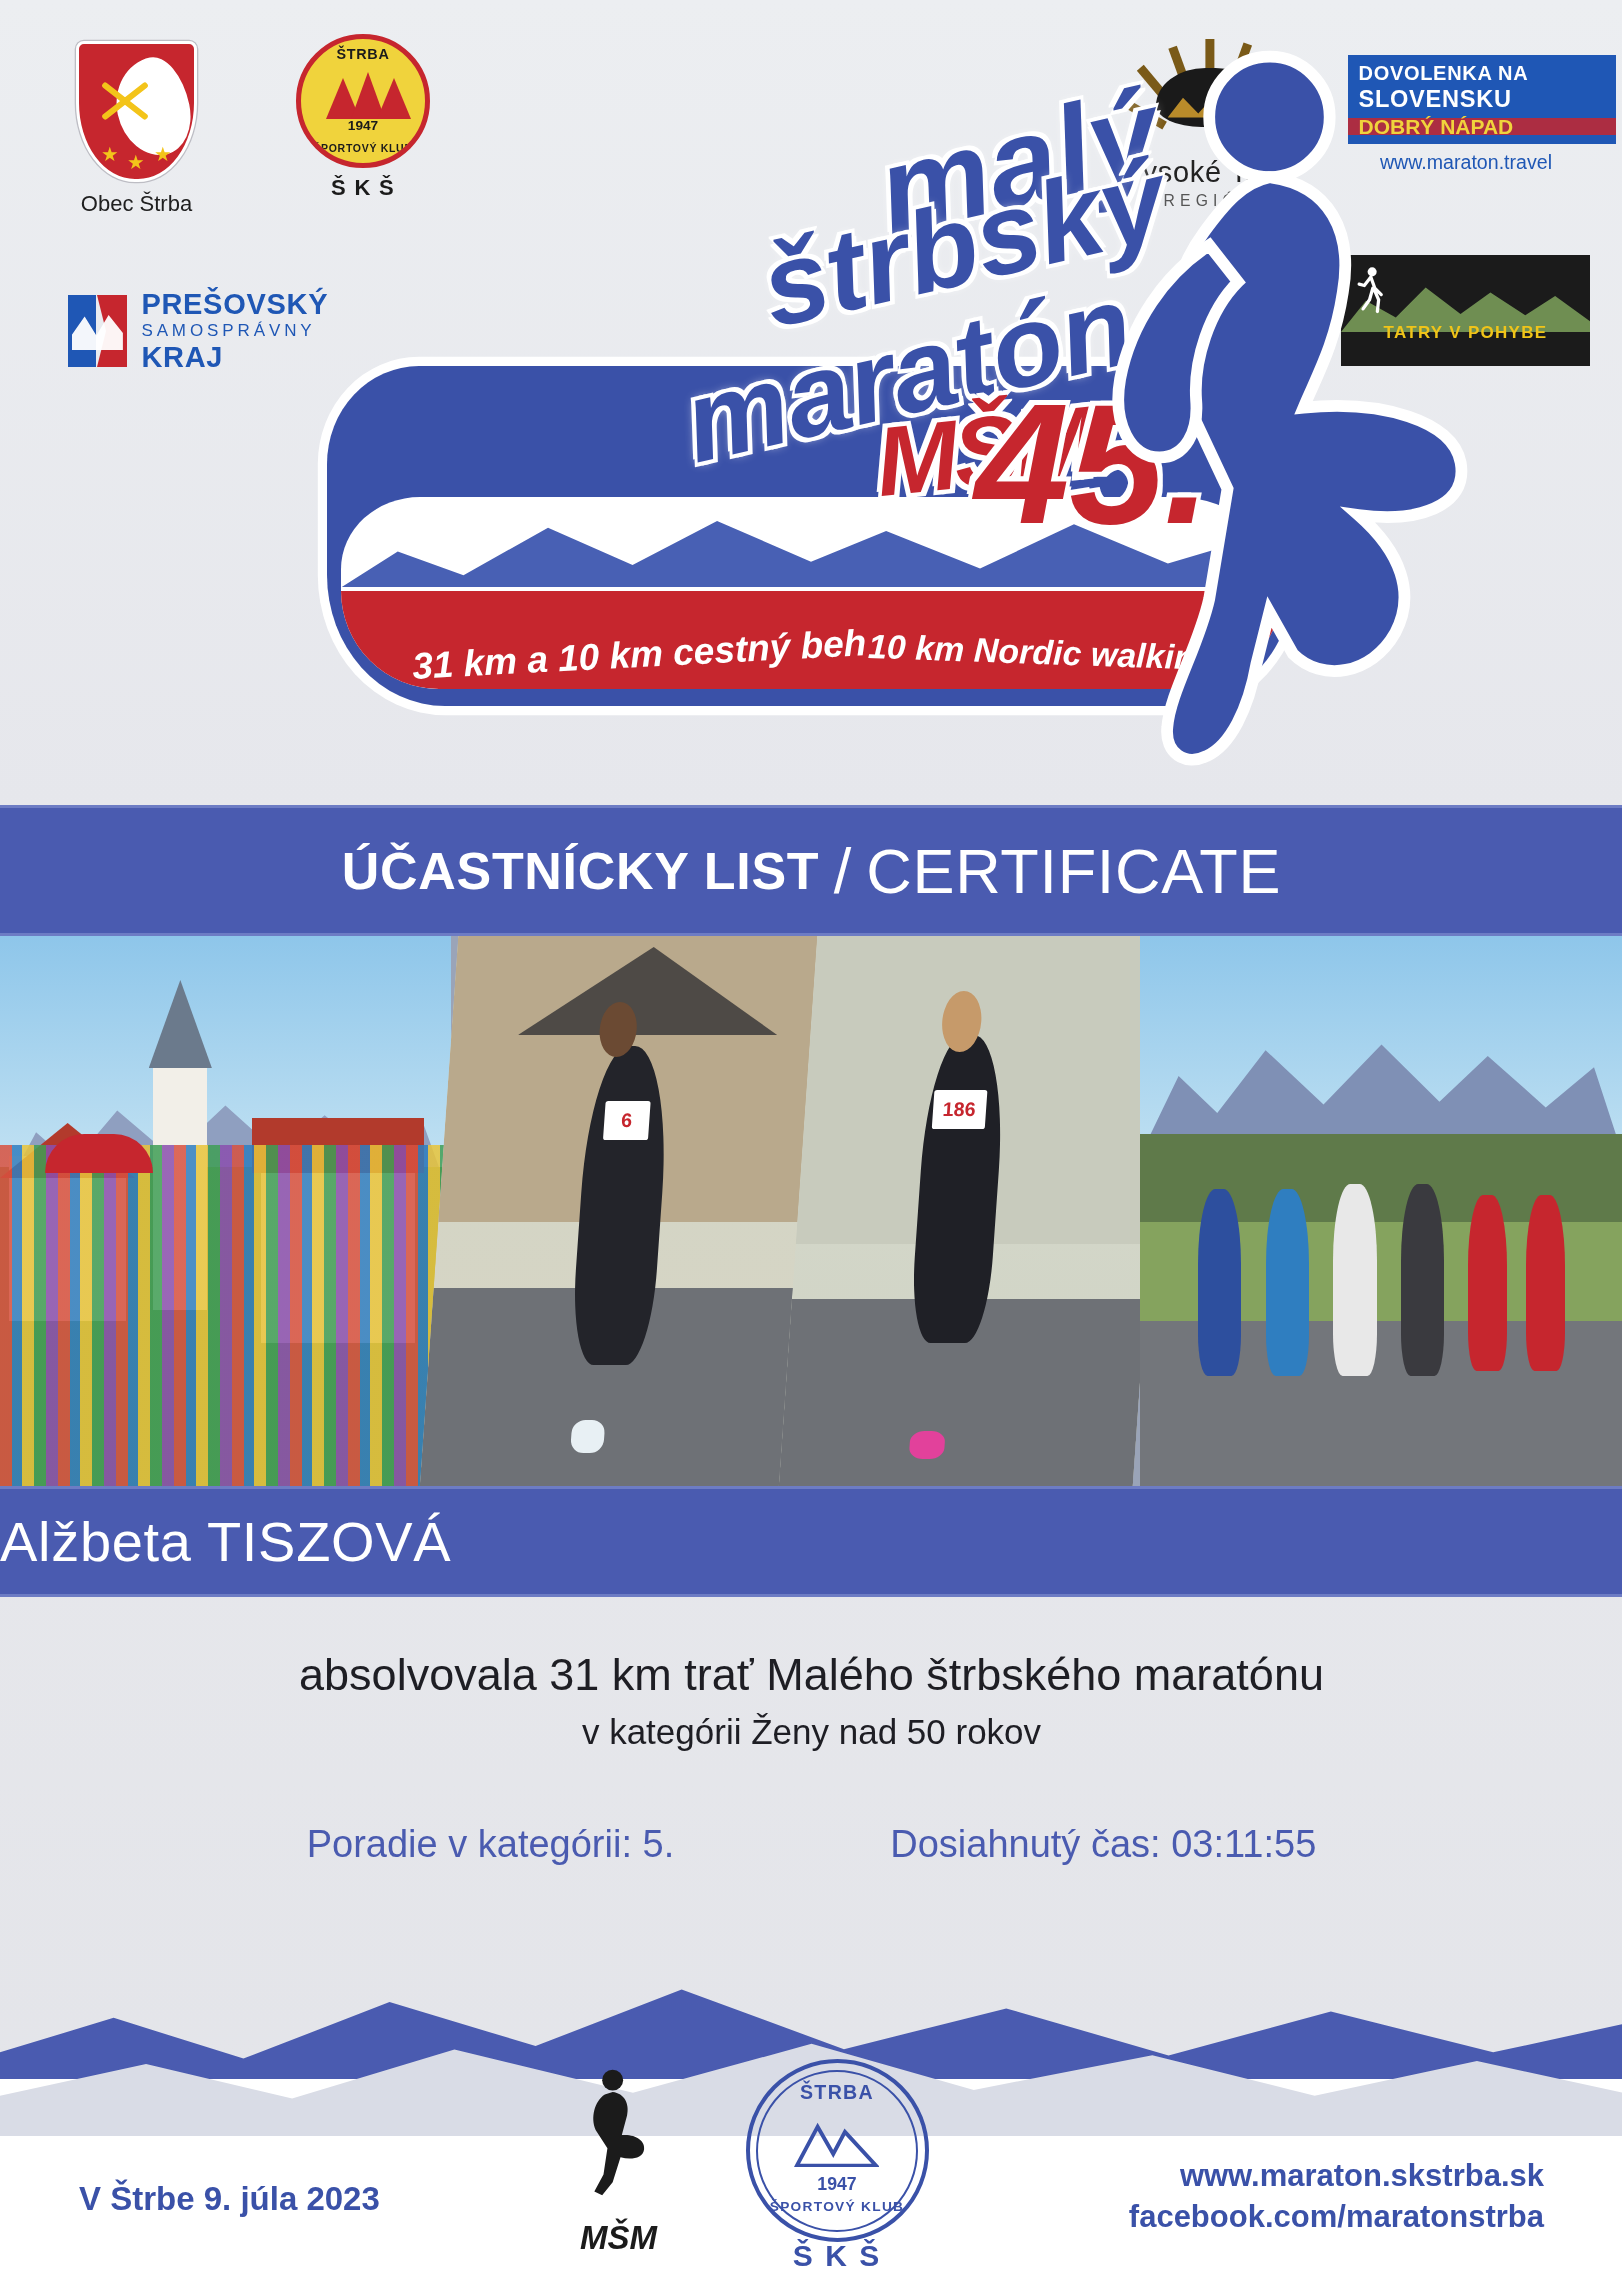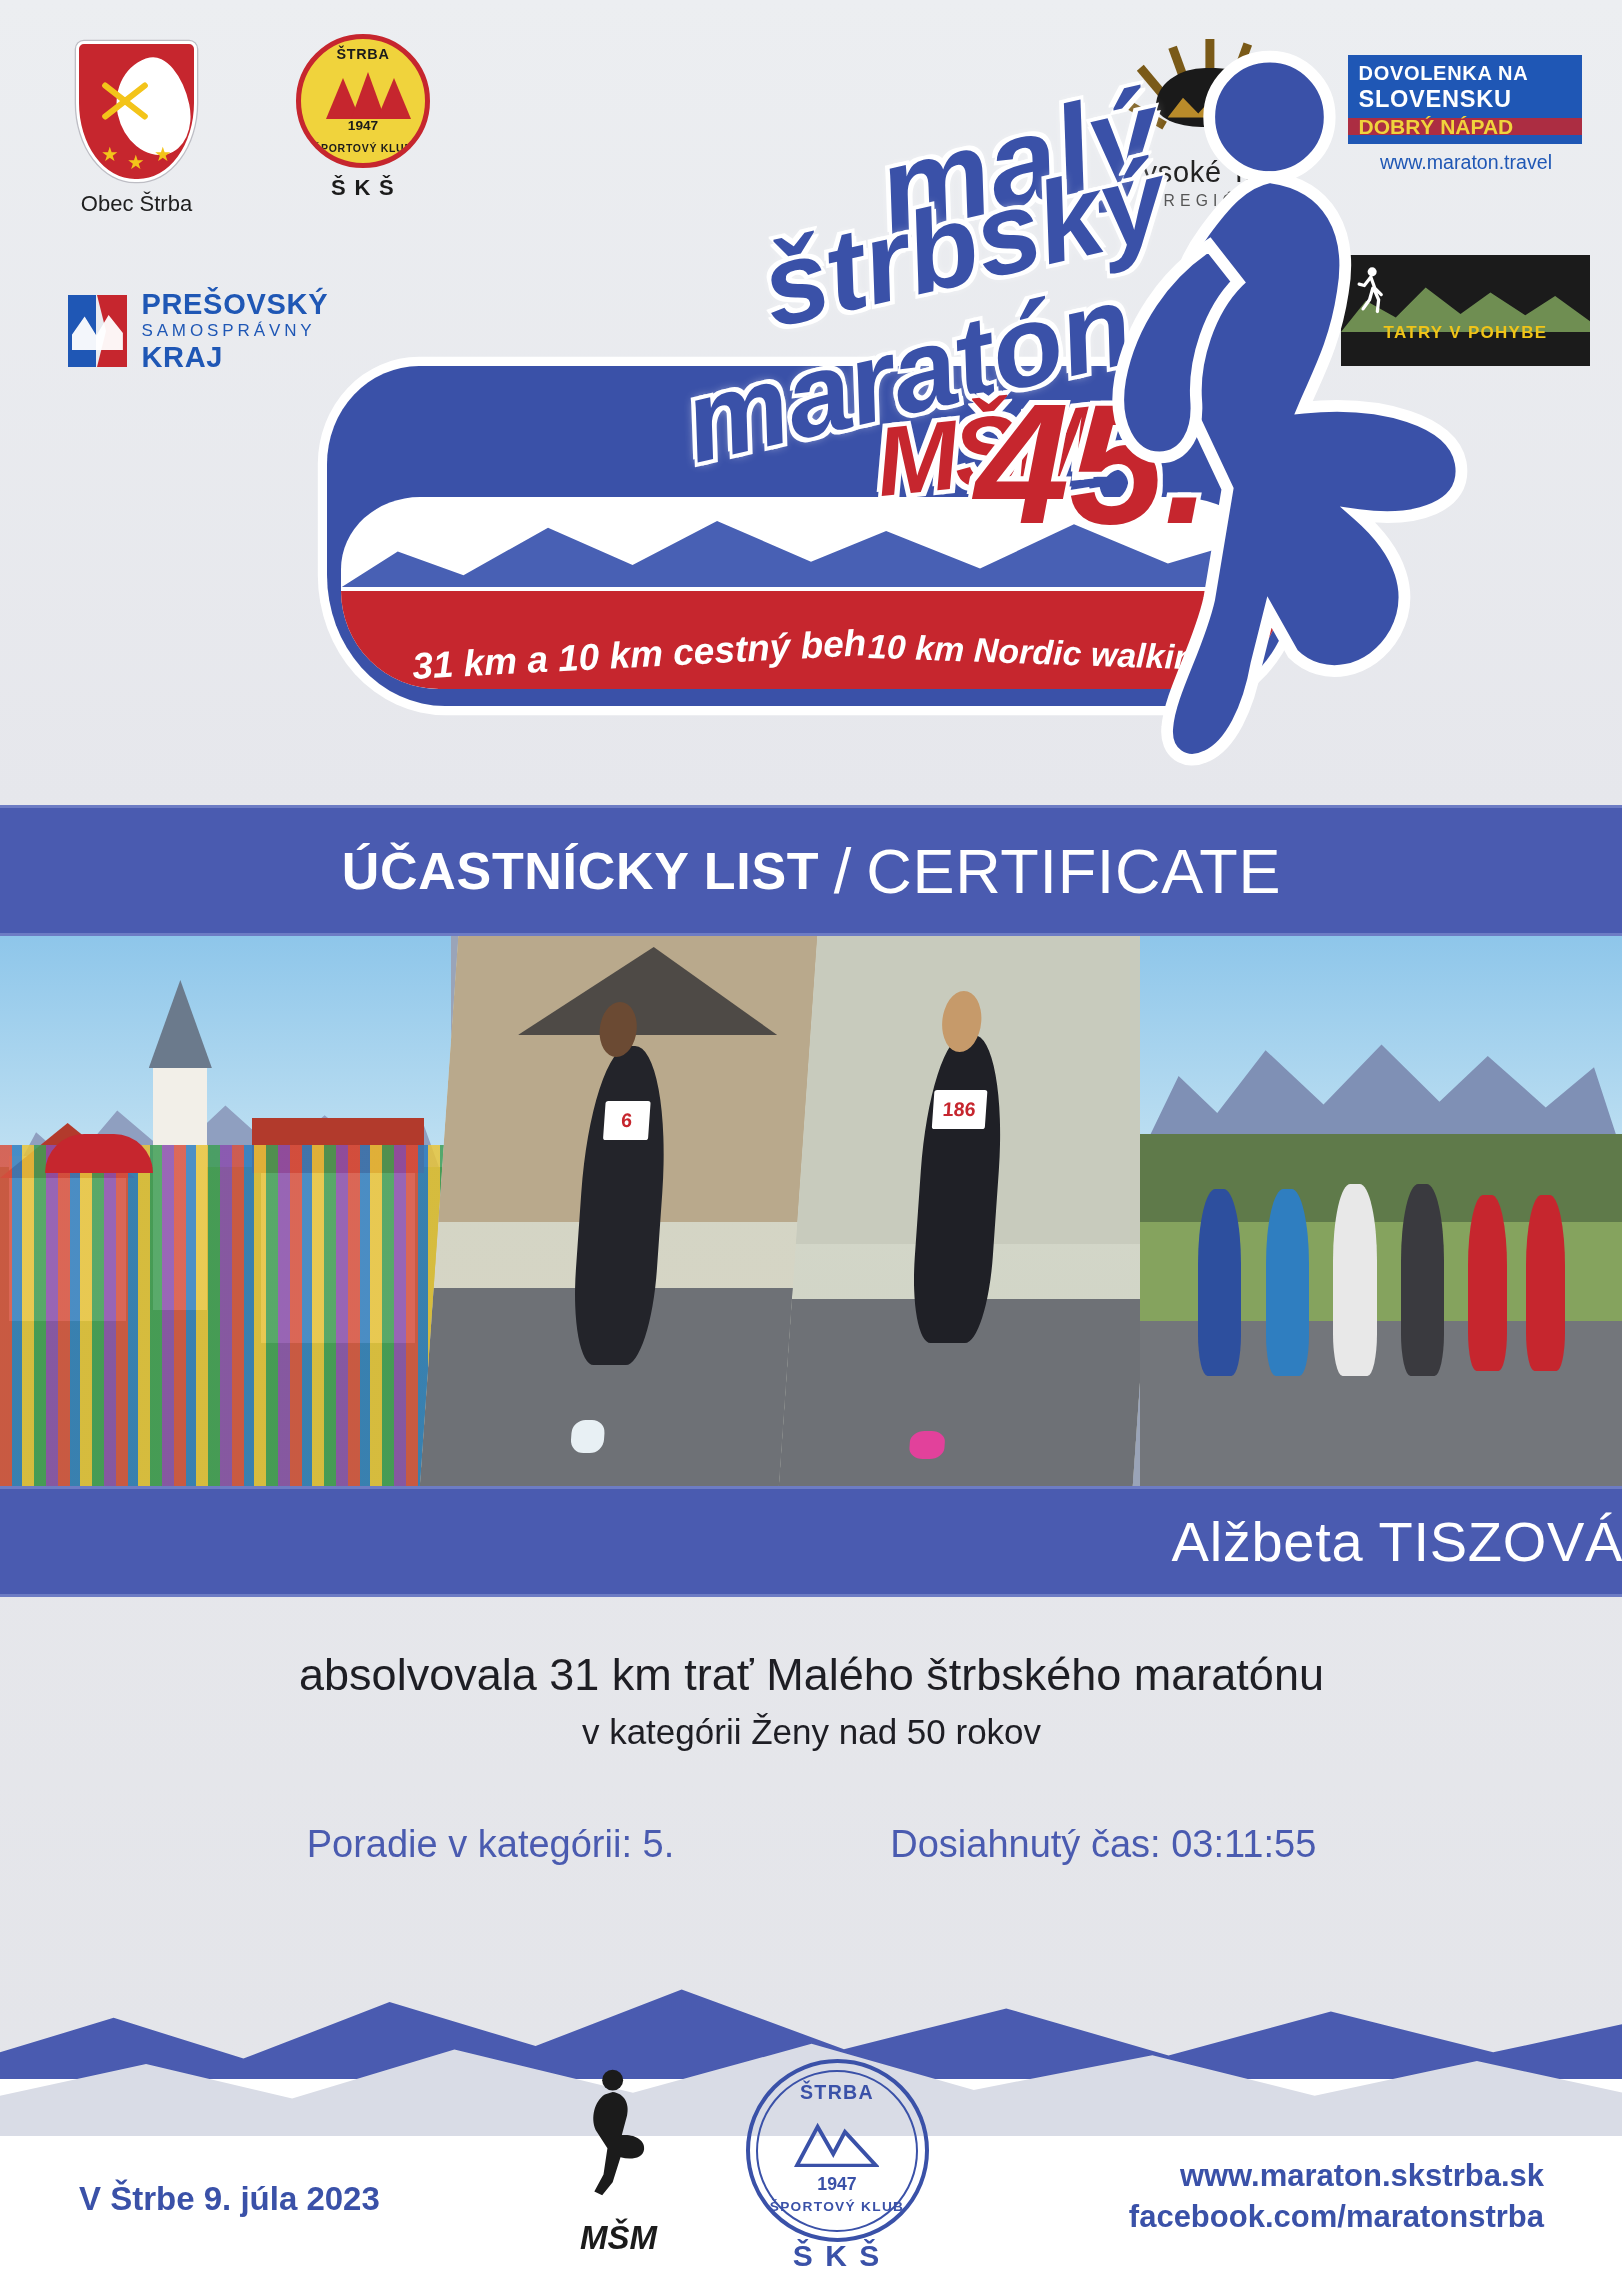--- a/index.html
+++ b/index.html
@@ -120,21 +120,21 @@
   }
   .vt-sun .core::after {
     content:""; position:absolute; left:11.8px; top:19.6px; width:85px; height:30px;
     background:#b98b2a; clip-path: polygon(0 100%, 18% 34%, 36% 86%, 58% 16%, 78% 74%, 100% 30%, 100% 100%);
   }
   .vt-title { font-size:29px; color:#222; margin-top:6.5px; letter-spacing:0.7px; }
   .vt-sub { font-size:15.7px; color:#555; letter-spacing:5.2px; margin-top:3.9px; }
 
   
   .sk-travel { position:absolute; left:1348px; top:55px; width:236px; }
-  .sk-box { width:234px; height:89px; background:#1f57b5; position:relative; overflow:hidden; }
+  .sk-box { width:268px; height:89px; background:#1f57b5; position:relative; overflow:hidden; }
   .sk-box .l1 { position:absolute; left:10.5px; top:6.5px; color:#fff; font-size:20px; font-weight:bold; letter-spacing:0.7px;}
   .sk-box .l2 { position:absolute; left:10.5px; top:31px; color:#fff; font-size:23.6px; font-weight:bold; letter-spacing:0.7px;}
   .sk-box .redband { position:absolute; left:0; bottom:9.2px; width:100%; height:17px; background:#c6262e; opacity:.85;}
   .sk-box .l3b { position:absolute; left:10.5px; top:60px; color:#f0d33c; font-size:21px; font-weight:bold; z-index:3;}
   .sk-url { margin-top:6.5px; text-align:center; font-size:19.6px; color:#1f57b5; }
 
   
   .tvp { position:absolute; left:1341px; top:255px; width:249px; height:111px;
          background:#1b1b1b; overflow:hidden; }
   .tvp .ridge { position:absolute; left:0; top:17px; width:100%; height:60px;
@@ -225,21 +225,21 @@
   .crowd { position:absolute; left:0; right:0; bottom:0; height:62%;
       background: repeating-linear-gradient(90deg,#d8513f 0 11.8px,#2f7ec0 11.8px 22px,#e8c43a 22px 34px,#3f9e55 34px 46px,#8a4fae 46px 58px); opacity:.85; }
   .building { position:absolute; background:#e7e2d8; }
   .roof { position:absolute; background:#b23a2c; }
   .runner-silhouette { position:absolute; background:#27272b; border-radius:40%; }
   .bib { position:absolute; background:#ffffff; color:#c6262e; font-weight:bold;
          display:flex; align-items:center; justify-content:center; font-size:19.6px; border-radius:2.6px; }
 
   
   .name-bar {
-    height: 111px; background:#4a5bb0; display:flex; align-items:center; justify-content:flex-end;
+    height: 111px; background:#4a5bb0; display:flex; align-items:center; justify-content:flex-start;
     border-top:3.3px solid #6d7cc4; border-bottom:3.3px solid #6d7cc4;
   }
   .name-bar .nm { color:#ffffff; font-size:56px; font-weight:400; letter-spacing:0.7px; }
 
   
   .body-area { height: 399px; padding-top: 52px; text-align:center; }
   .line1 { font-size:45px; color:#1e1e24; margin-bottom: 10.5px; }
   .line2 { font-size:35px; color:#1e1e24; }
   .result-row {
     display:flex; justify-content:center; gap:216px; margin-top:71px;

